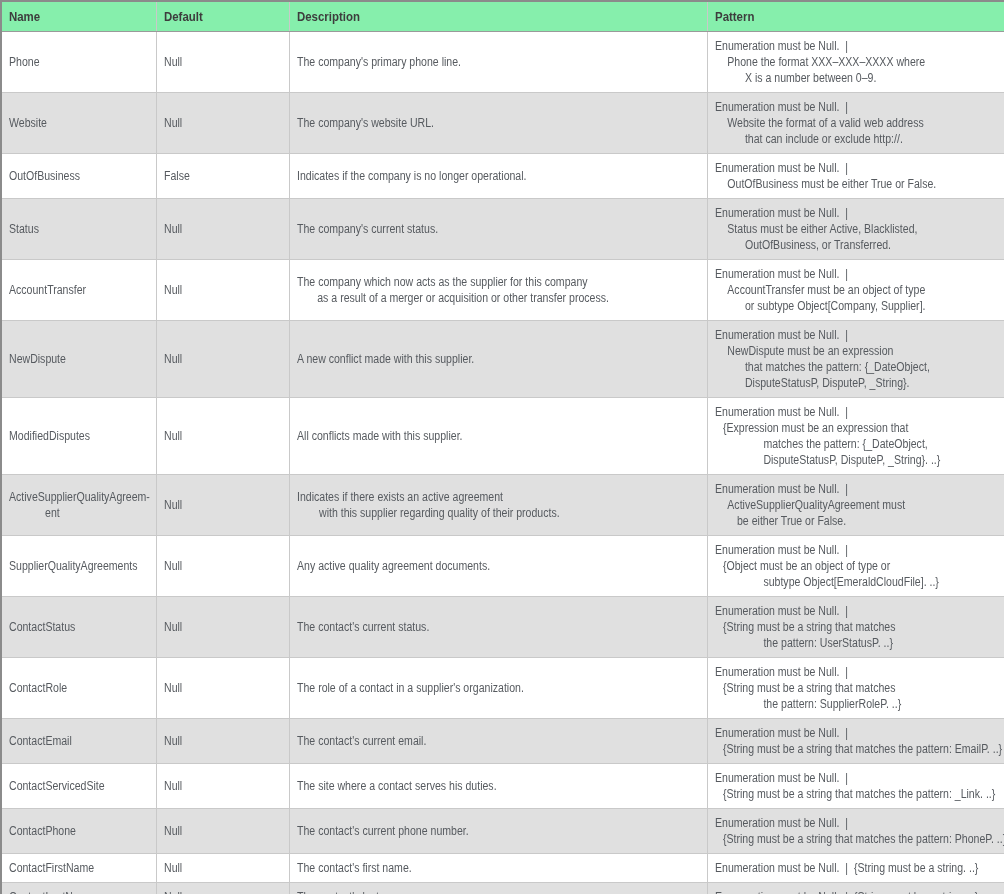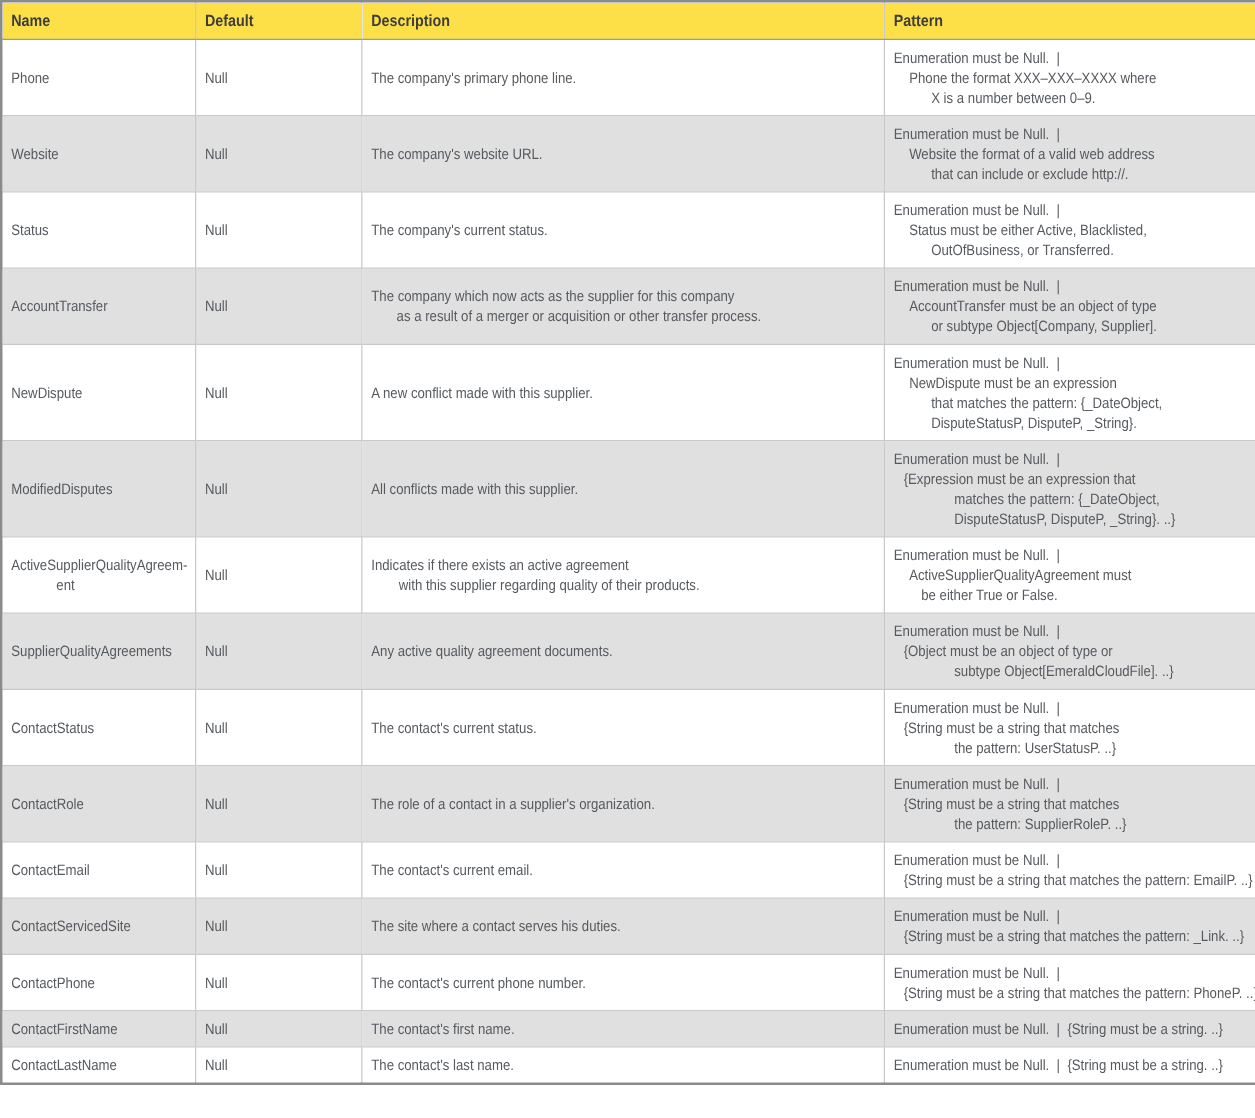--- a/index.html
+++ b/index.html
@@ -15,21 +15,21 @@
     font-family: "Liberation Sans", sans-serif;
   }
   .doc-table th, .doc-table td {
     box-sizing: border-box;
     border: 1px solid #c9c9c9;
     vertical-align: middle;
     overflow: hidden;
     padding: 6px 4px 6px 7px;
   }
   .doc-table thead th {
-    background: #fde047;
+    background: #86efac;
     border-bottom: 1px solid #9a9a9a;
     text-align: left;
     color: #3d3d3d;
     font-size: 13px;
     font-weight: bold;
     padding-top: 6px;
     padding-bottom: 6px;
   }
   .doc-table tbody td {
     color: #565a5f;
@@ -105,20 +105,35 @@
           <div class="line">The company's website URL.</div>
         </td>
         <td>
           <div class="line">Enumeration must be Null.  |</div>
           <div class="line" style="padding-left: 14px;">Website the format of a valid web address</div>
           <div class="line" style="padding-left: 34px;">that can include or exclude http://.</div>
         </td>
       </tr>
       <tr>
         <td>
+          <div class="line">OutOfBusiness</div>
+        </td>
+        <td>
+          <div class="line">False</div>
+        </td>
+        <td>
+          <div class="line">Indicates if the company is no longer operational.</div>
+        </td>
+        <td>
+          <div class="line">Enumeration must be Null.  |</div>
+          <div class="line" style="padding-left: 14px;">OutOfBusiness must be either True or False.</div>
+        </td>
+      </tr>
+      <tr>
+        <td>
           <div class="line">Status</div>
         </td>
         <td>
           <div class="line">Null</div>
         </td>
         <td>
           <div class="line">The company's current status.</div>
         </td>
         <td>
           <div class="line">Enumeration must be Null.  |</div>

